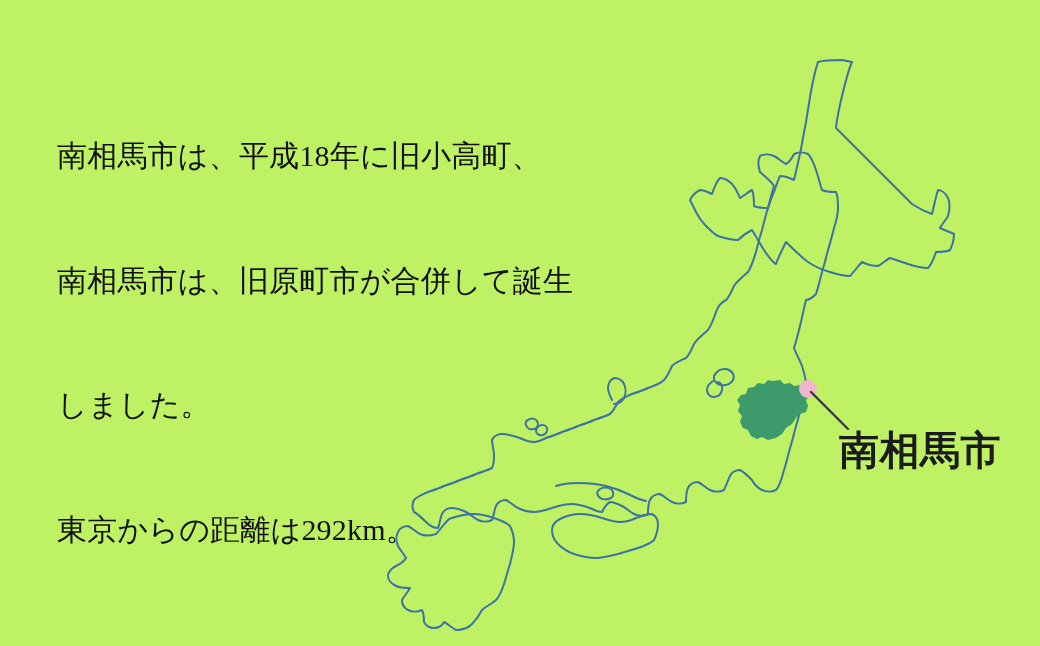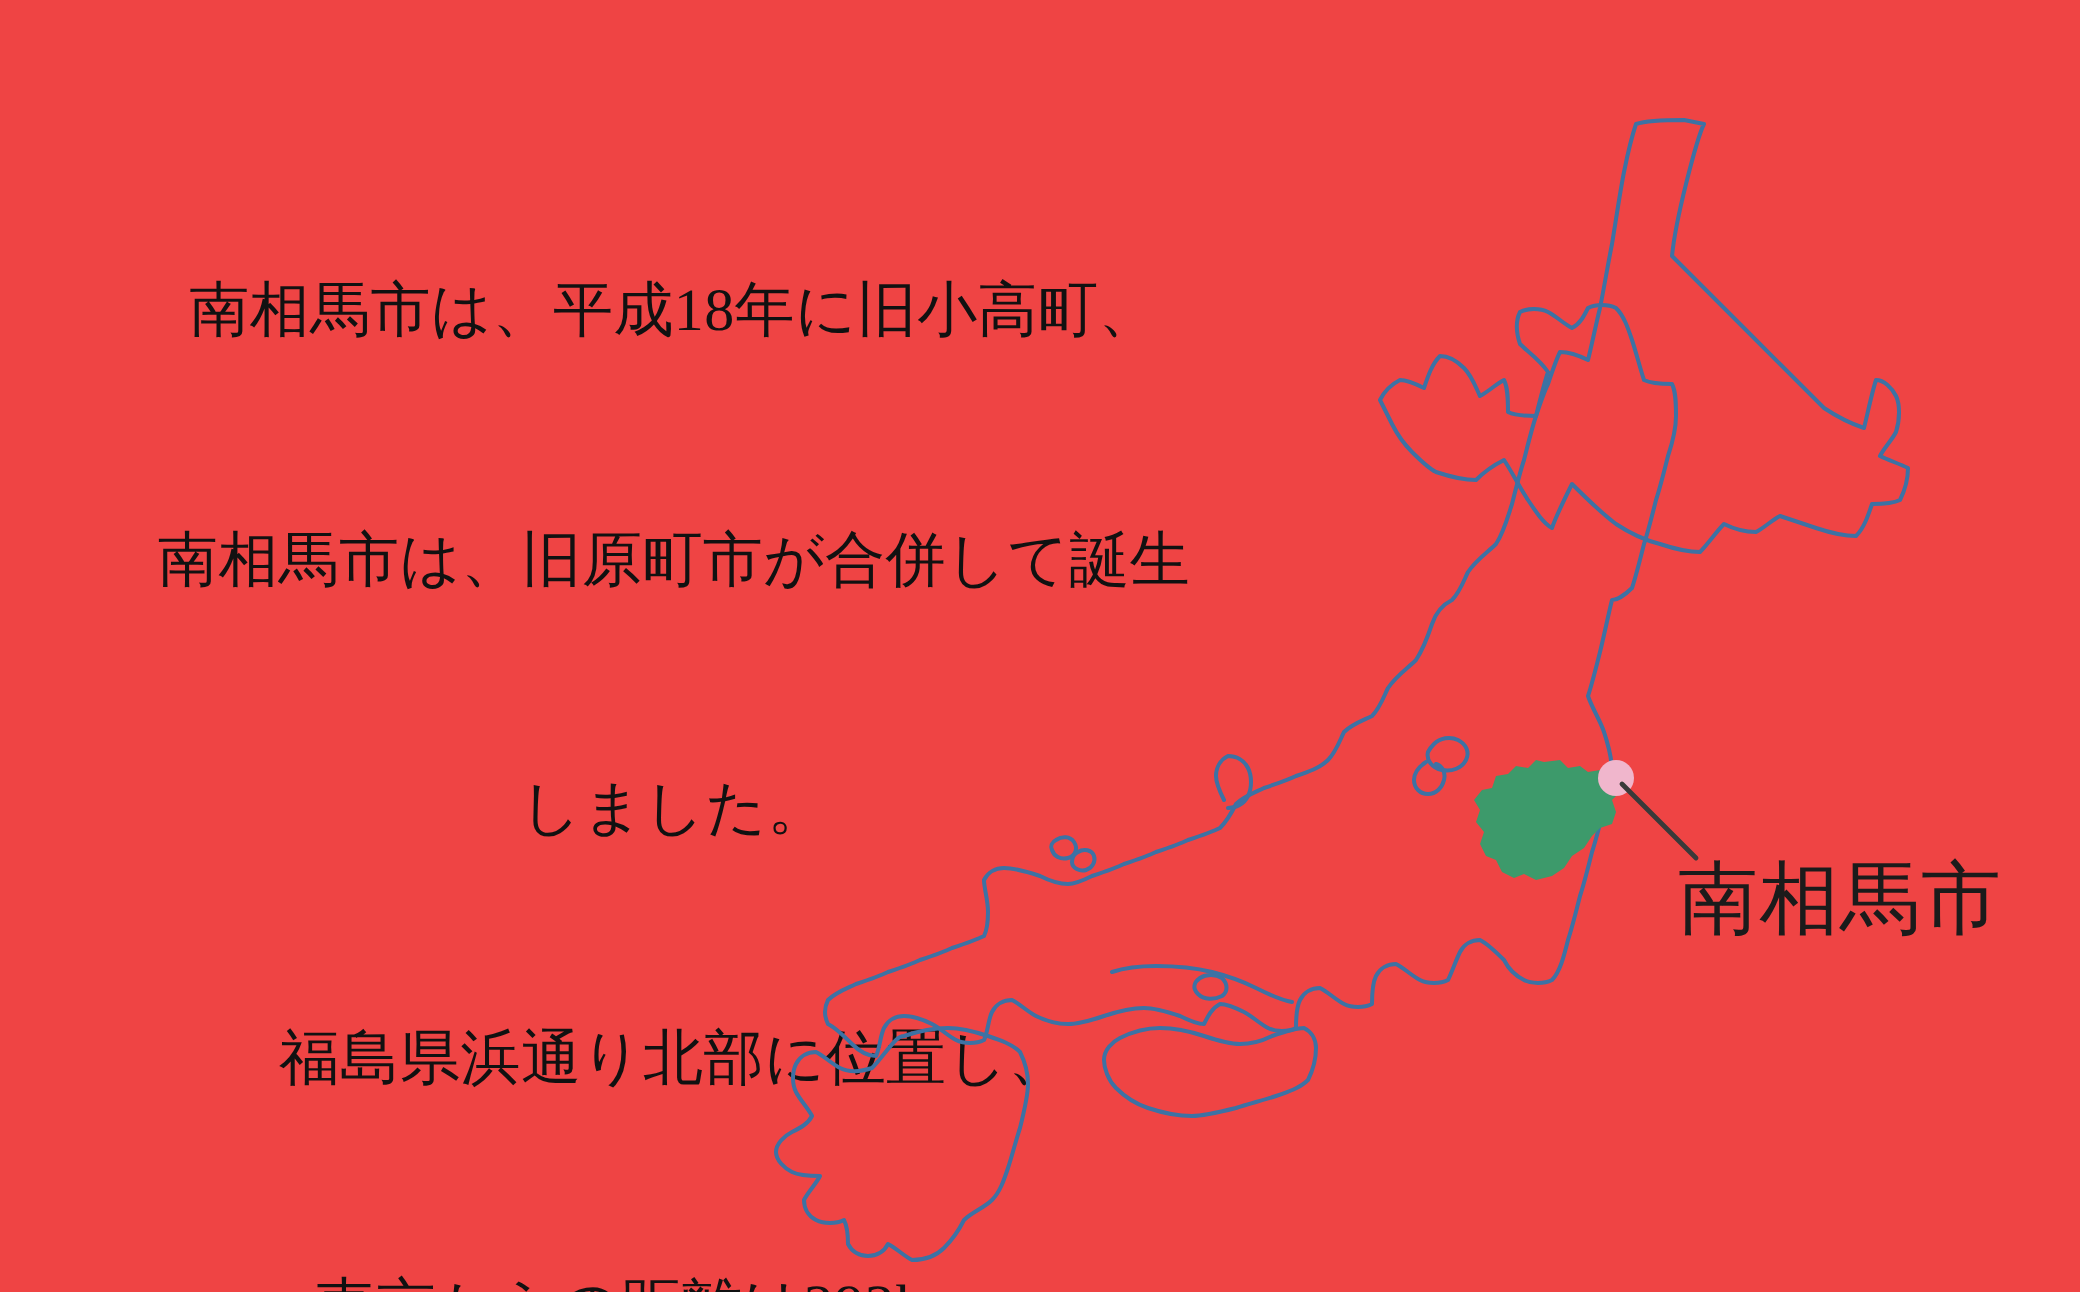--- a/index.html
+++ b/index.html
@@ -5,24 +5,23 @@
 <style>
   html, body {
     margin: 0;
     padding: 0;
     background: #ffffff;
   }
   #page {
     position: relative;
     width: 1040px;
     height: 646px;
-    background: #ef4444;
+    background: #bef264;
     overflow: hidden;
     font-family: "Liberation Serif", "DejaVu Serif", serif;
-    text-align: center;
   }
 
   
   #description {
     position: absolute;
     left: 57px;
     top: 52px;
     width: 560px;
     color: #111111;
     font-family: "Liberation Serif", "DejaVu Serif", serif;
@@ -54,37 +53,36 @@
     display: block;
   }
 
   
   #callout-label {
     position: absolute;
     left: 839px;
     top: 428px;
     color: #1b1b1b;
     font-family: "DejaVu Sans", "Liberation Sans", sans-serif;
-    font-weight: 400;
+    font-weight: 700;
     font-size: 40px;
     line-height: 44px;
     letter-spacing: 0.5px;
     white-space: nowrap;
   }
 </style>
 </head>
 <body>
 
 <div id="page">
 
   <div id="description">
     <span class="line">南相馬市は、平成18年に旧小高町、</span>
     <span class="line">南相馬市は、旧原町市が合併して誕生</span>
     <span class="line">しました。</span>
-    <span class="line">福島県浜通り北部に位置し、</span>
     <span class="line">東京からの距離は292km。</span>
     
     
   </div>
 
   <div id="map-figure">
     <svg id="map-svg" viewBox="0 0 1040 646" xmlns="http://www.w3.org/2000/svg">
 
       <g id="coastlines" fill="none" stroke="#3d72a4" stroke-width="2" stroke-linejoin="round" stroke-linecap="round">
 

